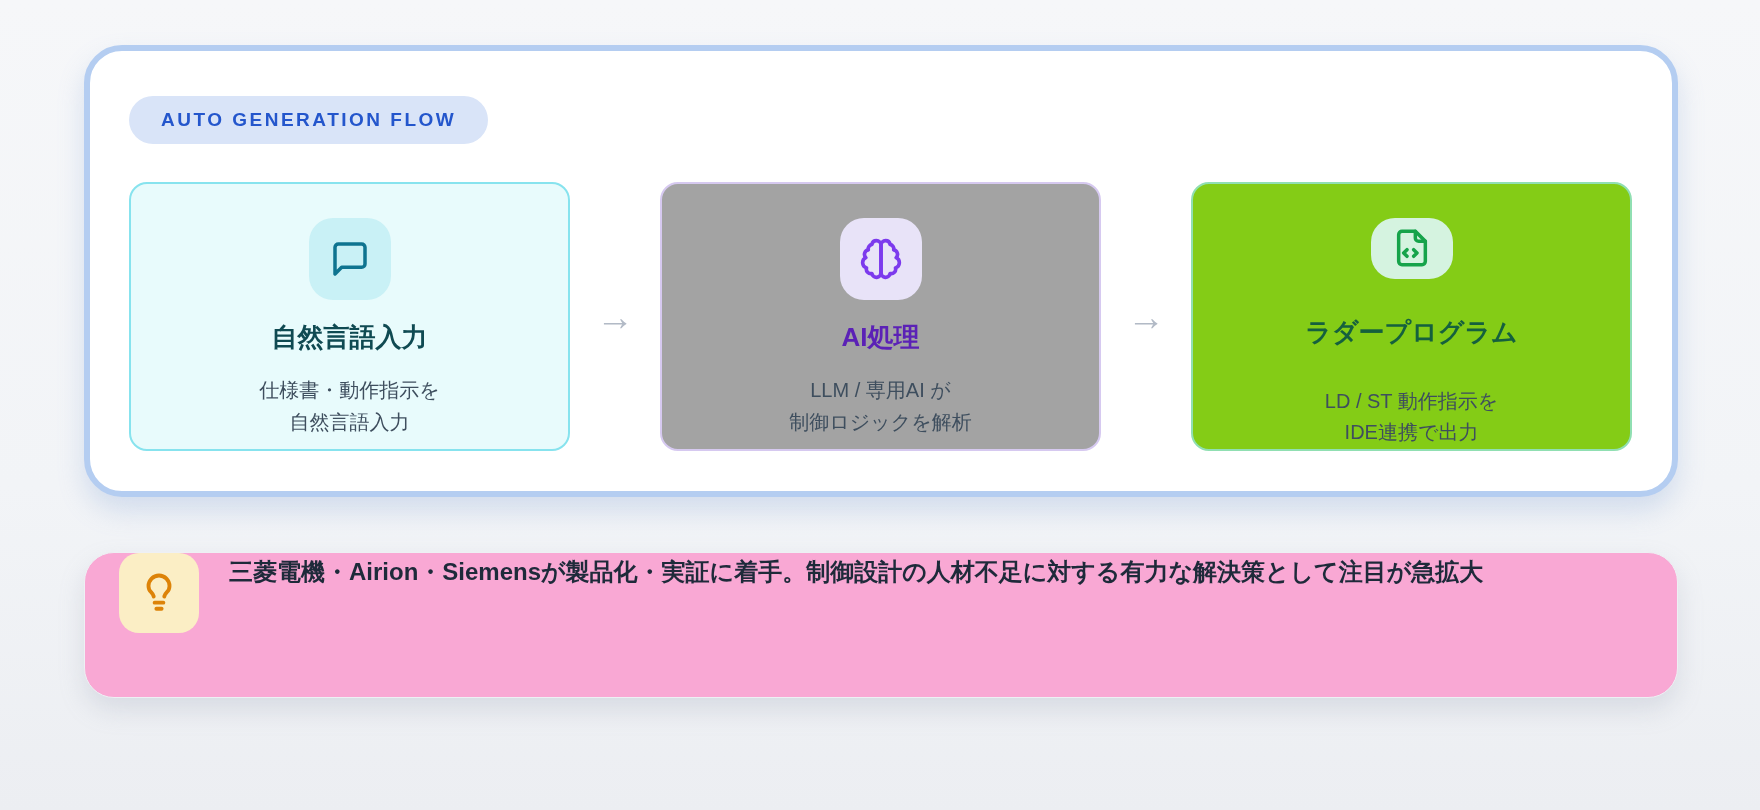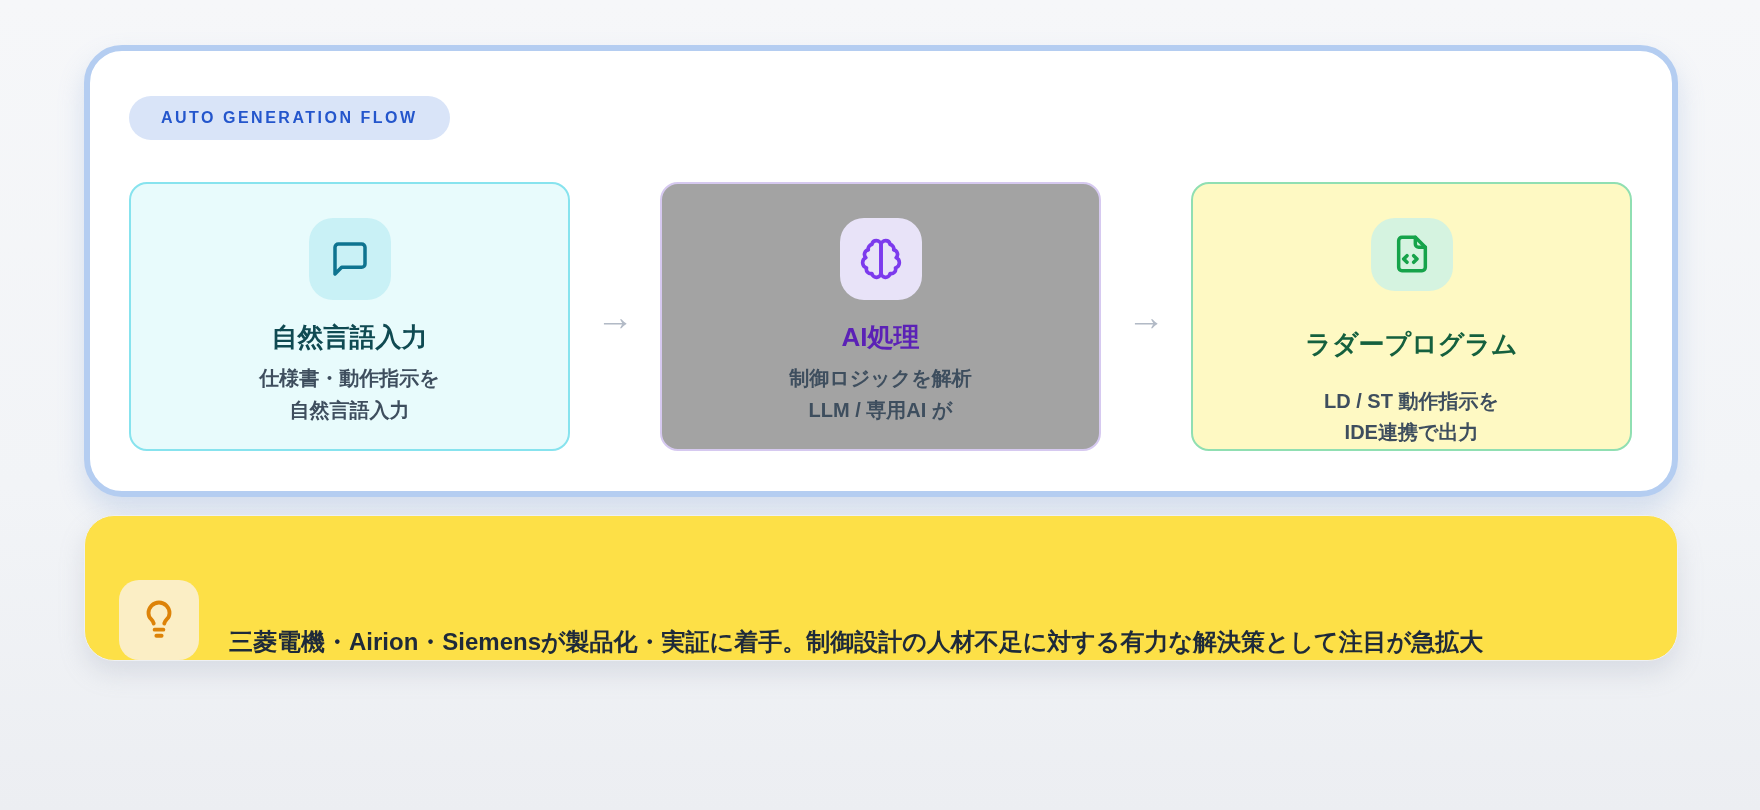--- a/index.html
+++ b/index.html
@@ -23,21 +23,21 @@
   }
   .flow-badge {
     position: absolute;
     left: 39px; top: 45px;
     display: inline-flex;
     align-items: center;
     padding: 13px 32px;
     background: #d9e4f8;
     border-radius: 26px;
     color: #2456cc;
-    font-size: 16px;
+    font-size: 19px;
     font-weight: bold;
     letter-spacing: 2.5px;
     white-space: nowrap;
   }
   .cards-row {
     position: absolute;
     left: 39px; top: 131px;
     width: 1504px;
     display: flex;
   }
@@ -58,58 +58,58 @@
     align-items: center;
     justify-content: center;
   }
   .flow-card .card-title {
     margin-top: 22px;
     font-size: 26px;
     font-weight: bold;
     line-height: 1.2;
   }
   .flow-card .card-sub {
-    margin-top: 10px;
+    margin-top: 22px;
     font-size: 20px;
-    font-weight: 700;
+    font-weight: 400;
     color: #3e4e5e;
     line-height: 1.58;
   }
   .card--cyan   { background: #e8fbfc; border-color: #87e3ee; }
   .card--cyan   .icon-tile { background: #c9f1f6; }
   .card--cyan   .card-title { color: #0f4a52; }
   .card--purple { background: #a3a3a3; border-color: #d6c9f0; }
   .card--purple .icon-tile { background: #e8e3f8; }
   .card--purple .card-title { color: #5b21b6; }
-  .card--green  { background: #fef9c3; border-color: #90dfb2; gap: 16px; }
+  .card--green  { background: #84cc16; border-color: #90dfb2; gap: 16px; }
   .card--green  .icon-tile { background: #d5f3e0; }
   .card--green  .card-title { color: #15603e; }
 
   .flow-arrow {
     width: 90px;
     align-self: center;
     text-align: center;
     font-size: 38px;
     color: #b2bac6;
     font-weight: 400;
     line-height: 1;
     user-select: none;
   }
 
   
   .note-panel {
     position: absolute;
-    left: 84px; top: 515px;
+    left: 84px; top: 552px;
     width: 1594px; height: 146px;
-    background: #fde047;
+    background: #f9a8d4;
     border: 1px solid #eef0f4;
     border-radius: 30px;
     box-shadow: 0 12px 24px rgba(150, 160, 180, 0.25);
     display: flex;
-    align-items: flex-end;
+    align-items: flex-start;
   }
   .note-icon-tile {
     flex: 0 0 80px;
     width: 80px; height: 80px;
     margin-left: 34px;
     background: #fbeec5;
     border-radius: 20px;
     display: flex;
     align-items: center;
     justify-content: center;
@@ -157,22 +157,22 @@
       <div class="icon-tile">
         <span>
           <svg width="44" height="44" viewBox="0 0 24 24" fill="none" stroke="#7c3aed" stroke-width="2" stroke-linecap="round" stroke-linejoin="round">
             <path d="M9.5 2A2.5 2.5 0 0 1 12 4.5v15a2.5 2.5 0 0 1-4.96.44 2.5 2.5 0 0 1-2.96-3.08 3 3 0 0 1-.34-5.58 2.5 2.5 0 0 1 1.32-4.24 2.5 2.5 0 0 1 1.98-3A2.5 2.5 0 0 1 9.5 2Z"></path>
             <path d="M14.5 2A2.5 2.5 0 0 0 12 4.5v15a2.5 2.5 0 0 0 4.96.44 2.5 2.5 0 0 0 2.96-3.08 3 3 0 0 0 .34-5.58 2.5 2.5 0 0 0-1.32-4.24 2.5 2.5 0 0 0-1.98-3A2.5 2.5 0 0 0 14.5 2Z"></path>
           </svg>
         </span>
       </div>
       <div class="card-title">AI処理</div>
       <div class="card-sub">
+        <div>LLM / 専用AI が</div>
         <div>制御ロジックを解析</div>
-        <div>LLM / 専用AI が</div>
       </div>
     </div>
 
     <div class="flow-arrow">→</div>
 
     <div class="flow-card card--green">
       <div class="icon-tile">
         <span>
           <svg width="40" height="40" viewBox="0 0 24 24" fill="none" stroke="#16a34a" stroke-width="2.1" stroke-linecap="round" stroke-linejoin="round">
             <path d="M14 2H6a2 2 0 0 0-2 2v16a2 2 0 0 0 2 2h12a2 2 0 0 0 2-2V8z"></path>

